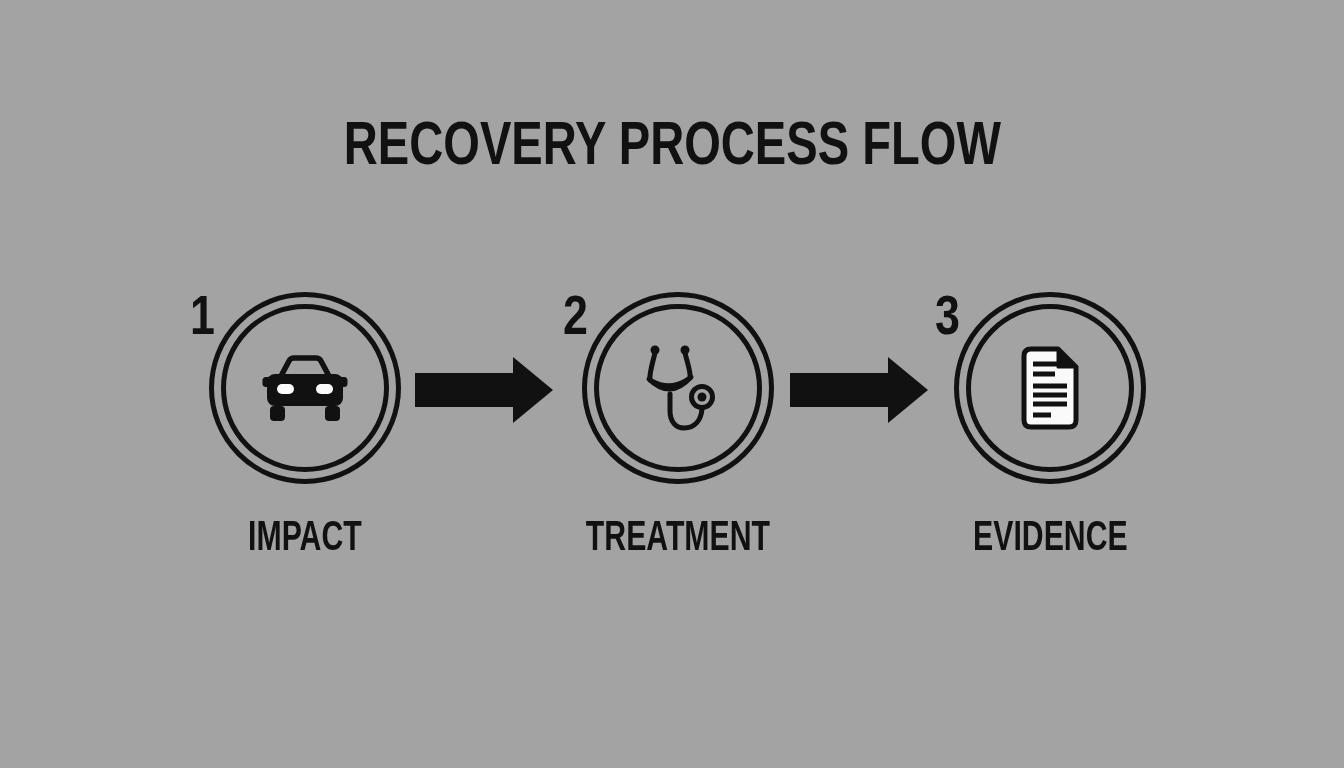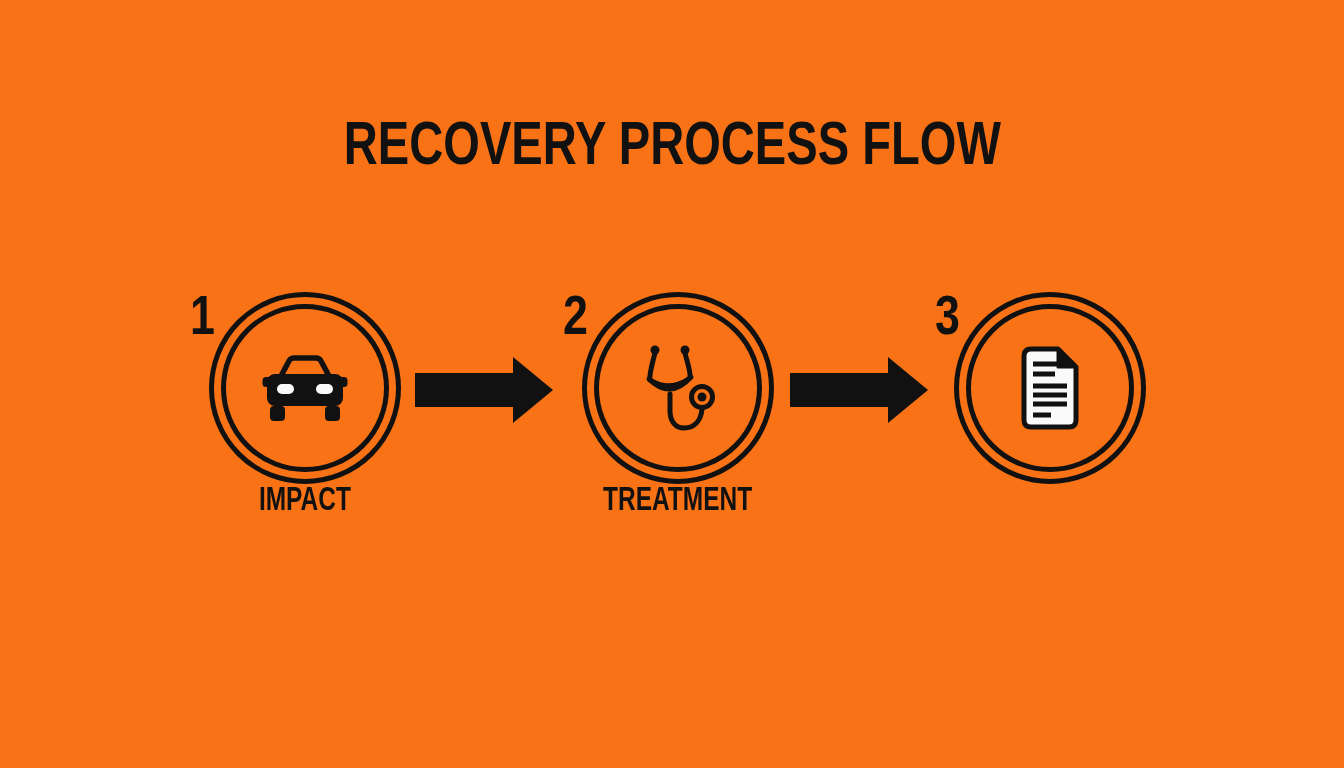--- a/index.html
+++ b/index.html
@@ -4,21 +4,21 @@
 <style>
   html, body {
     margin: 0;
     padding: 0;
     background: #fafafa;
   }
   .canvas {
     position: relative;
     width: 1344px;
     height: 768px;
-    background: #f97316;
+    background: #a3a3a3;
     overflow: hidden;
     font-family: "Liberation Sans", "DejaVu Sans", sans-serif;
     color: #111;
     text-decoration: underline;
   }
   .title {
     position: absolute;
     top: 112px;
     left: 0;
     width: 1344px;
@@ -67,24 +67,24 @@
     height: 168px;
     box-sizing: border-box;
     border: 5px solid #111;
     border-radius: 50%;
     display: flex;
     align-items: center;
     justify-content: center;
   }
   .step-label {
     position: absolute;
-    top: 481px;
+    top: 515px;
     width: 300px;
     text-align: center;
-    font-size: 34px;
+    font-size: 42px;
     font-weight: bold;
     line-height: 1;
     color: #111;
   }
   .cond-label {
     display: inline-block;
     transform: scaleX(0.72);
     transform-origin: 50% 50%;
     white-space: nowrap;
   }
@@ -177,14 +177,17 @@
         <path d="M38 3 V21 H56 Z" fill="#111" stroke="#111" stroke-width="3" stroke-linejoin="round"></path>
         <path d="M13 18 H37" stroke="#111" stroke-width="5"></path>
         <path d="M13 28 H35" stroke="#111" stroke-width="5"></path>
         <path d="M13 40 H47" stroke="#111" stroke-width="5"></path>
         <path d="M13 49 H47" stroke="#111" stroke-width="5"></path>
         <path d="M13 58 H47" stroke="#111" stroke-width="5"></path>
         <path d="M13 69 H31" stroke="#111" stroke-width="5"></path>
       </svg>
     </div>
   </div>
+  <div class="step-label label-3">
+    <span class="cond-label">EVIDENCE</span>
+  </div>
 
 </div>
 
 </body></html>

